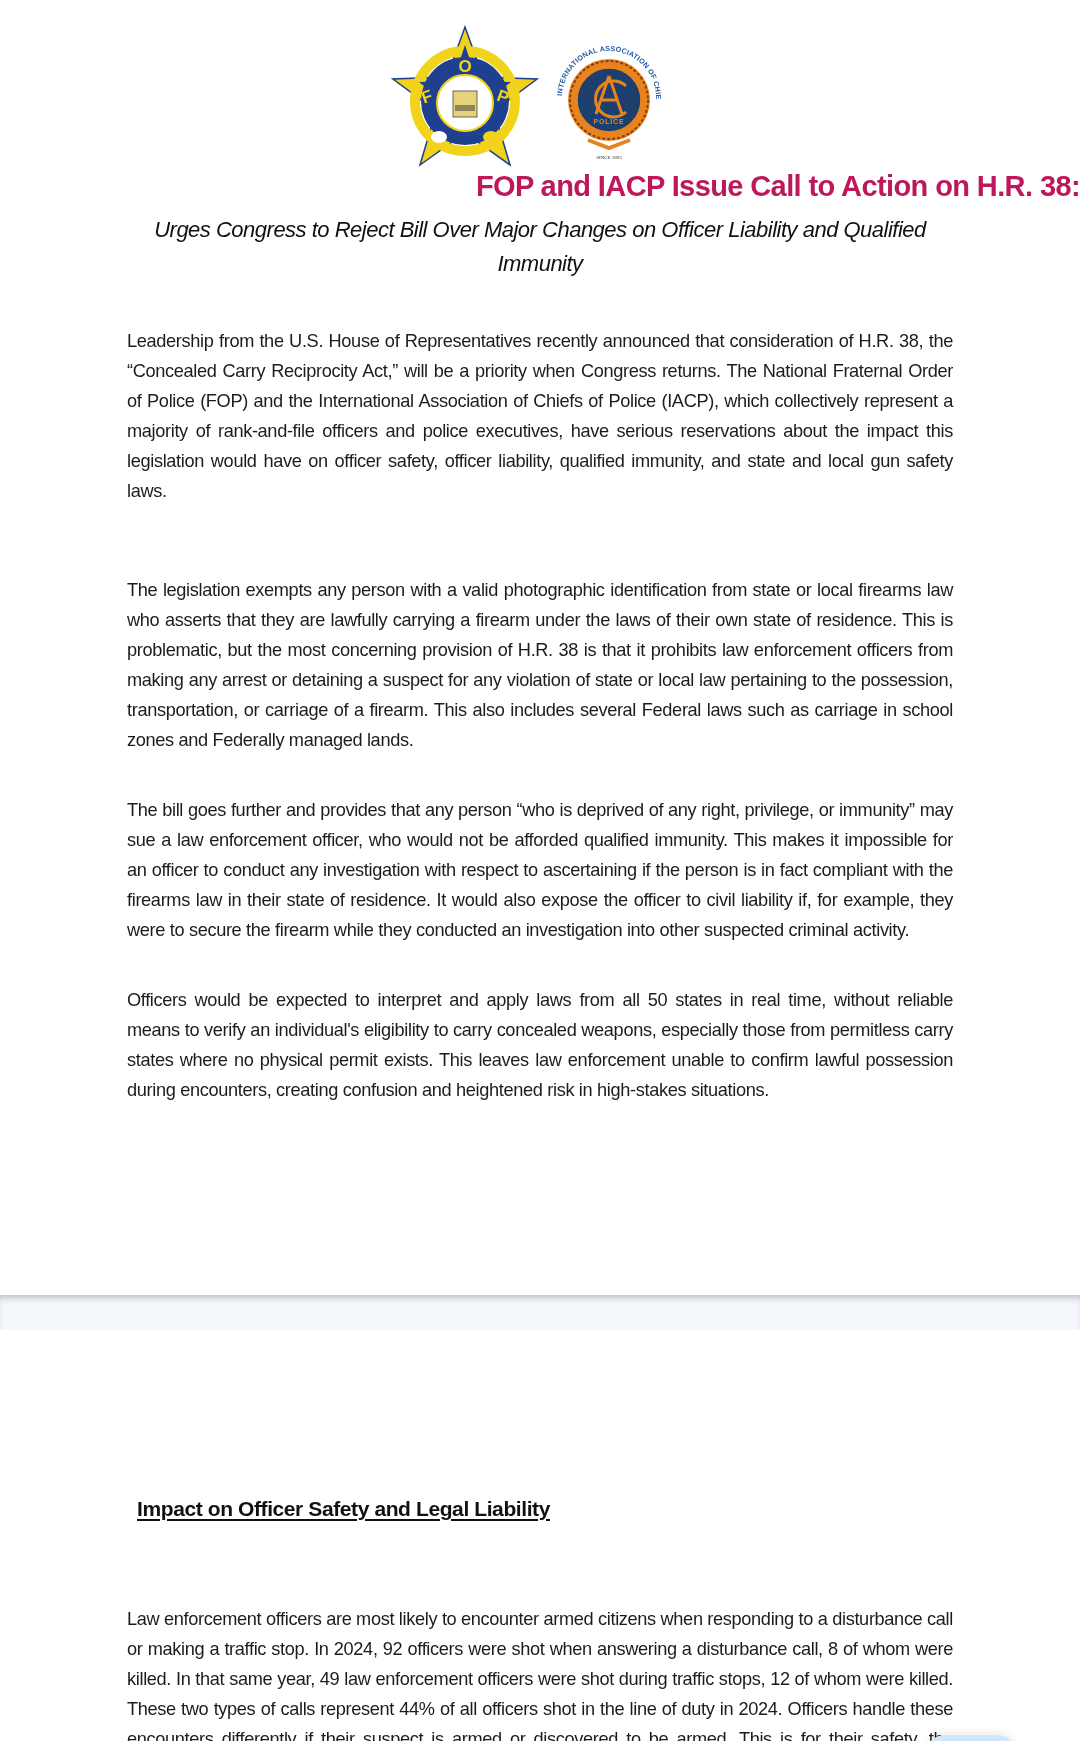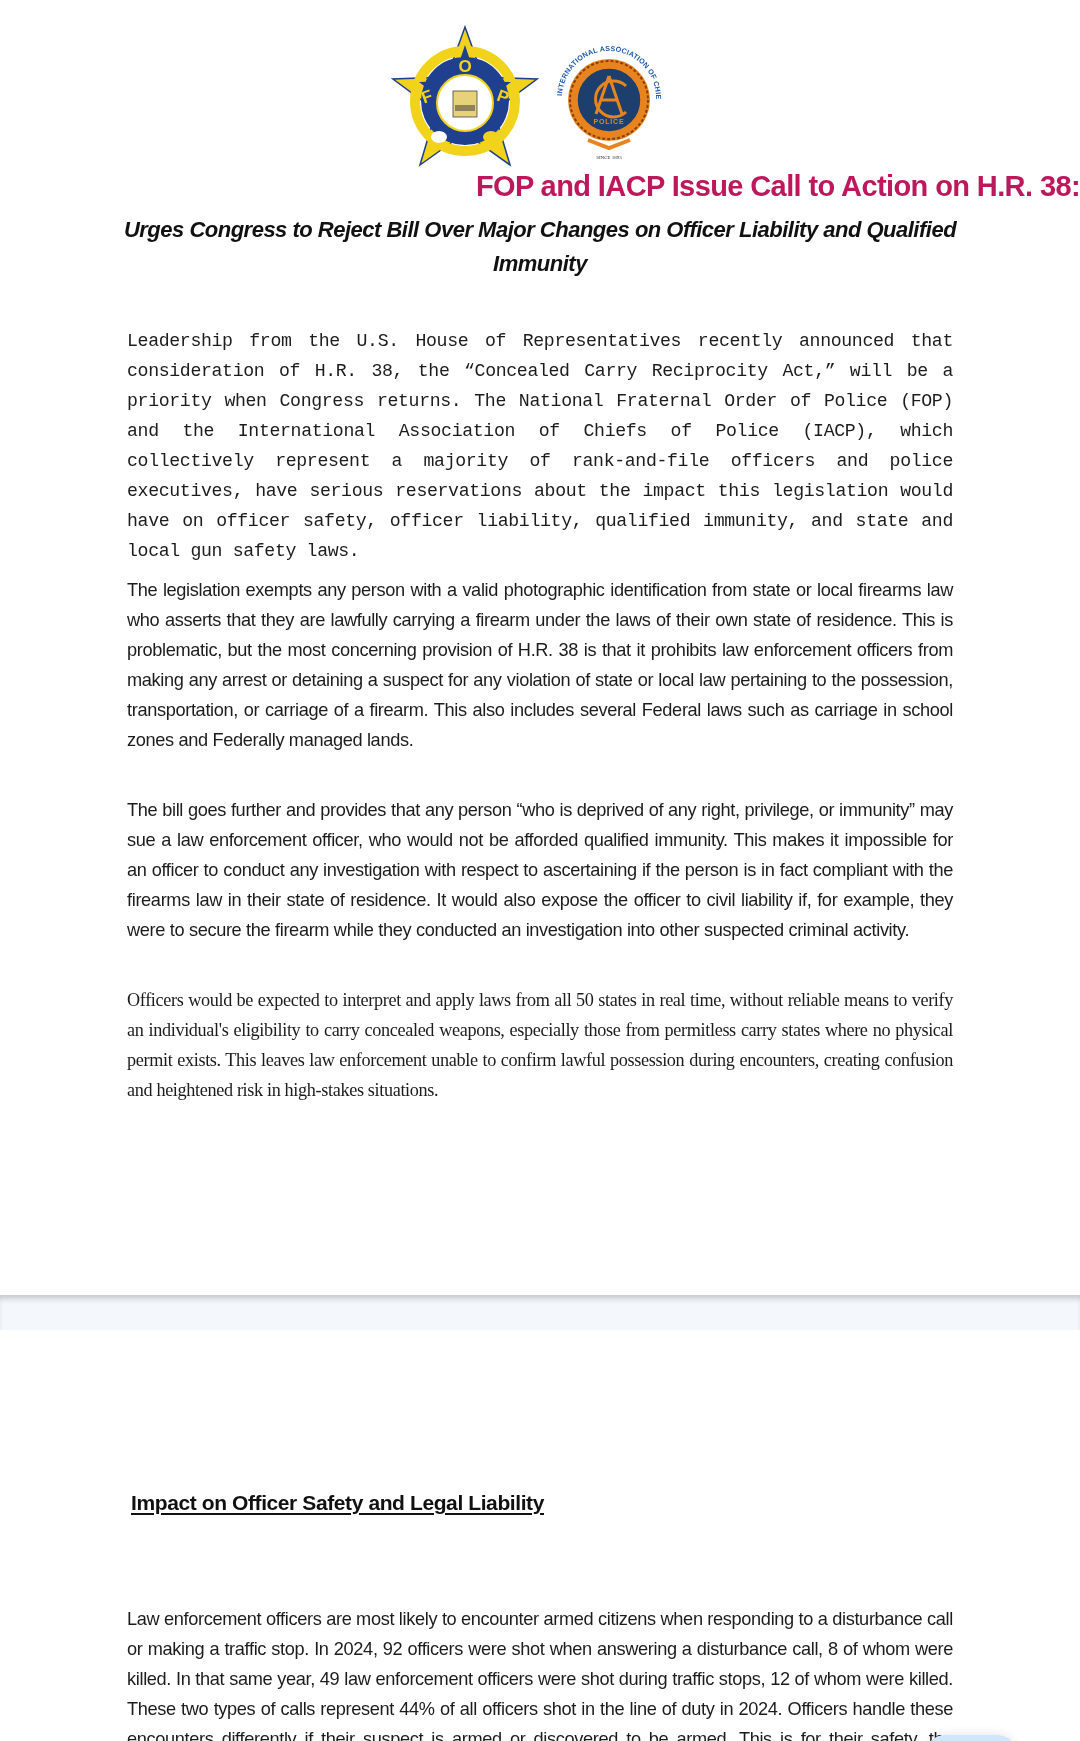--- a/index.html
+++ b/index.html
@@ -41,53 +41,53 @@
     text-align: right;
     font-weight: bold;
     font-size: 29px;
     letter-spacing: -0.6px;
     color: #be185d;
   }
   .subtitle {
     position: absolute;
     top: 213px; left: 120px; width: 840px;
     text-align: center;
-    font-weight: bold;
+    font-weight: normal;
     font-style: italic;
     font-size: 22px;
     line-height: 34px;
     letter-spacing: -0.5px;
     color: #111;
   }
   .body-text {
     position: absolute;
     left: 127px;
     width: 826px;
     font-size: 18.2px;
     line-height: 30px;
     text-align: justify;
     letter-spacing: -0.35px;
     color: #1c1c1c;
     margin: 0;
   }
-  .p1 { top: 326px; font-family: Liberation Mono, monospace; }
+  .p1 { top: 326px; }
   .p2 { top: 535px; margin-top: 40px; }
   .p3 { top: 775px; margin-top: 20px; }
-  .p4 { top: 985px; font-family: Liberation Serif, serif; }
+  .p4 { top: 985px; }
 
   .section-heading {
     position: absolute;
     left: 127px; top: 1487px;
     font-size: 21px;
     font-weight: bold;
     text-decoration: underline;
     text-underline-offset: 3px;
     letter-spacing: -0.4px;
     color: #111;
-    margin: 4px;
+    margin: 10px;
   }
   .p5 { top: 1604px; }
 
   .fab {
     position: absolute;
     left: 925px; top: 1735px;
     width: 92px; height: 40px;
     border-radius: 20px;
     background: #cfe6fb;
     box-shadow: 0 -2px 8px rgba(0,0,0,0.08);

